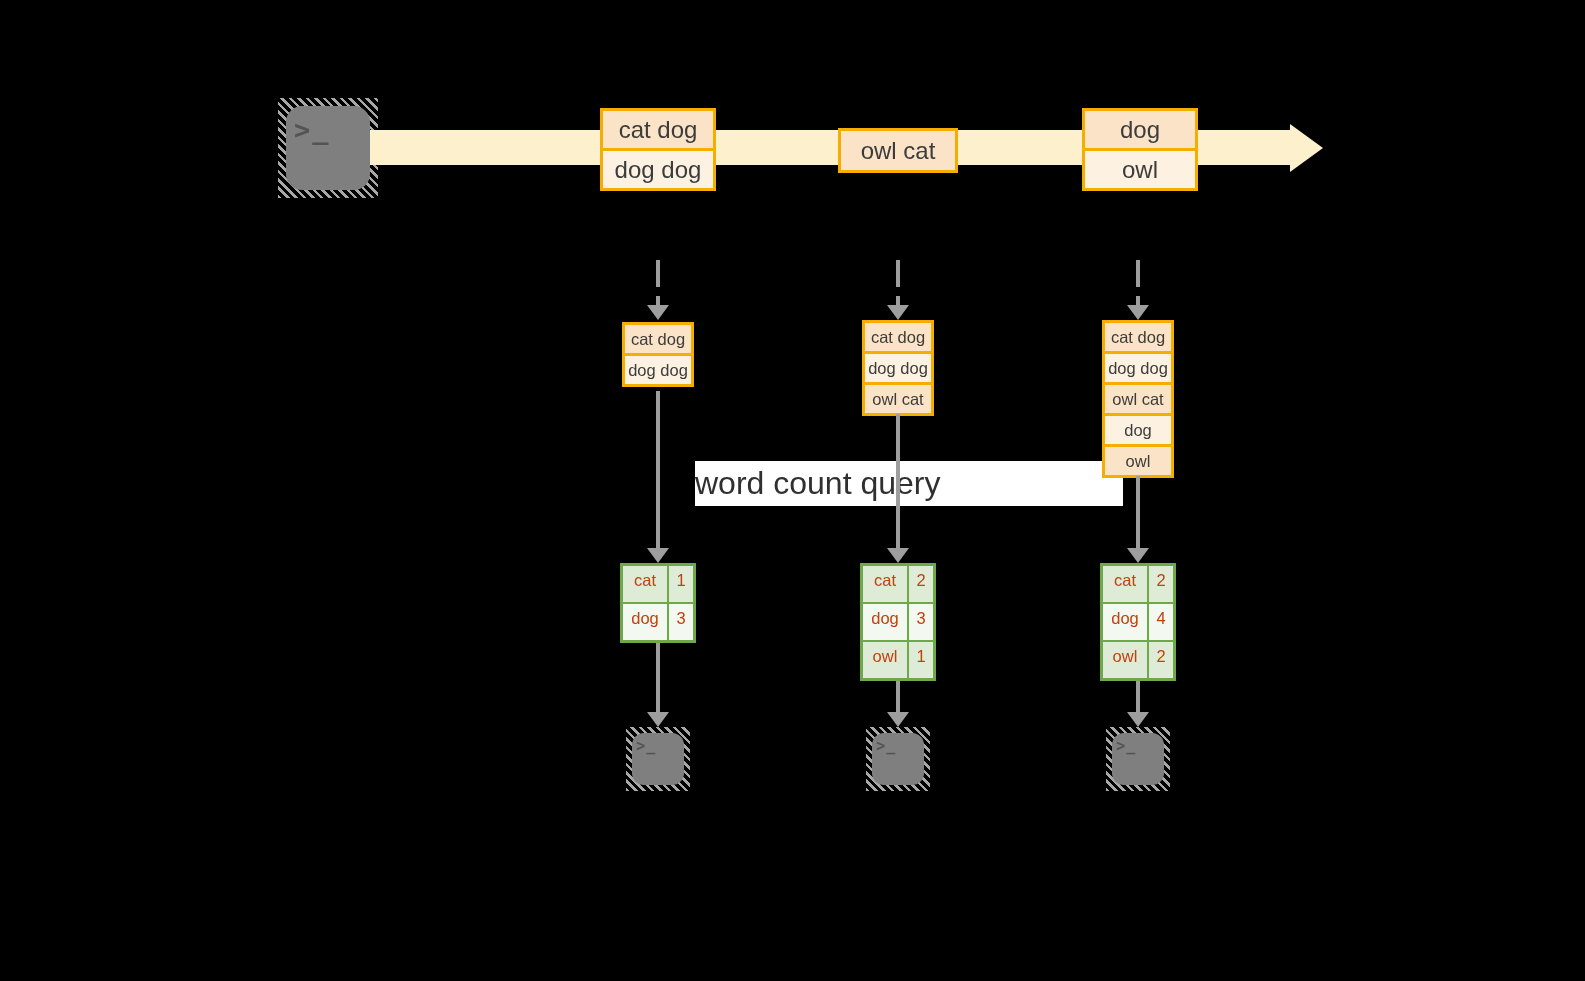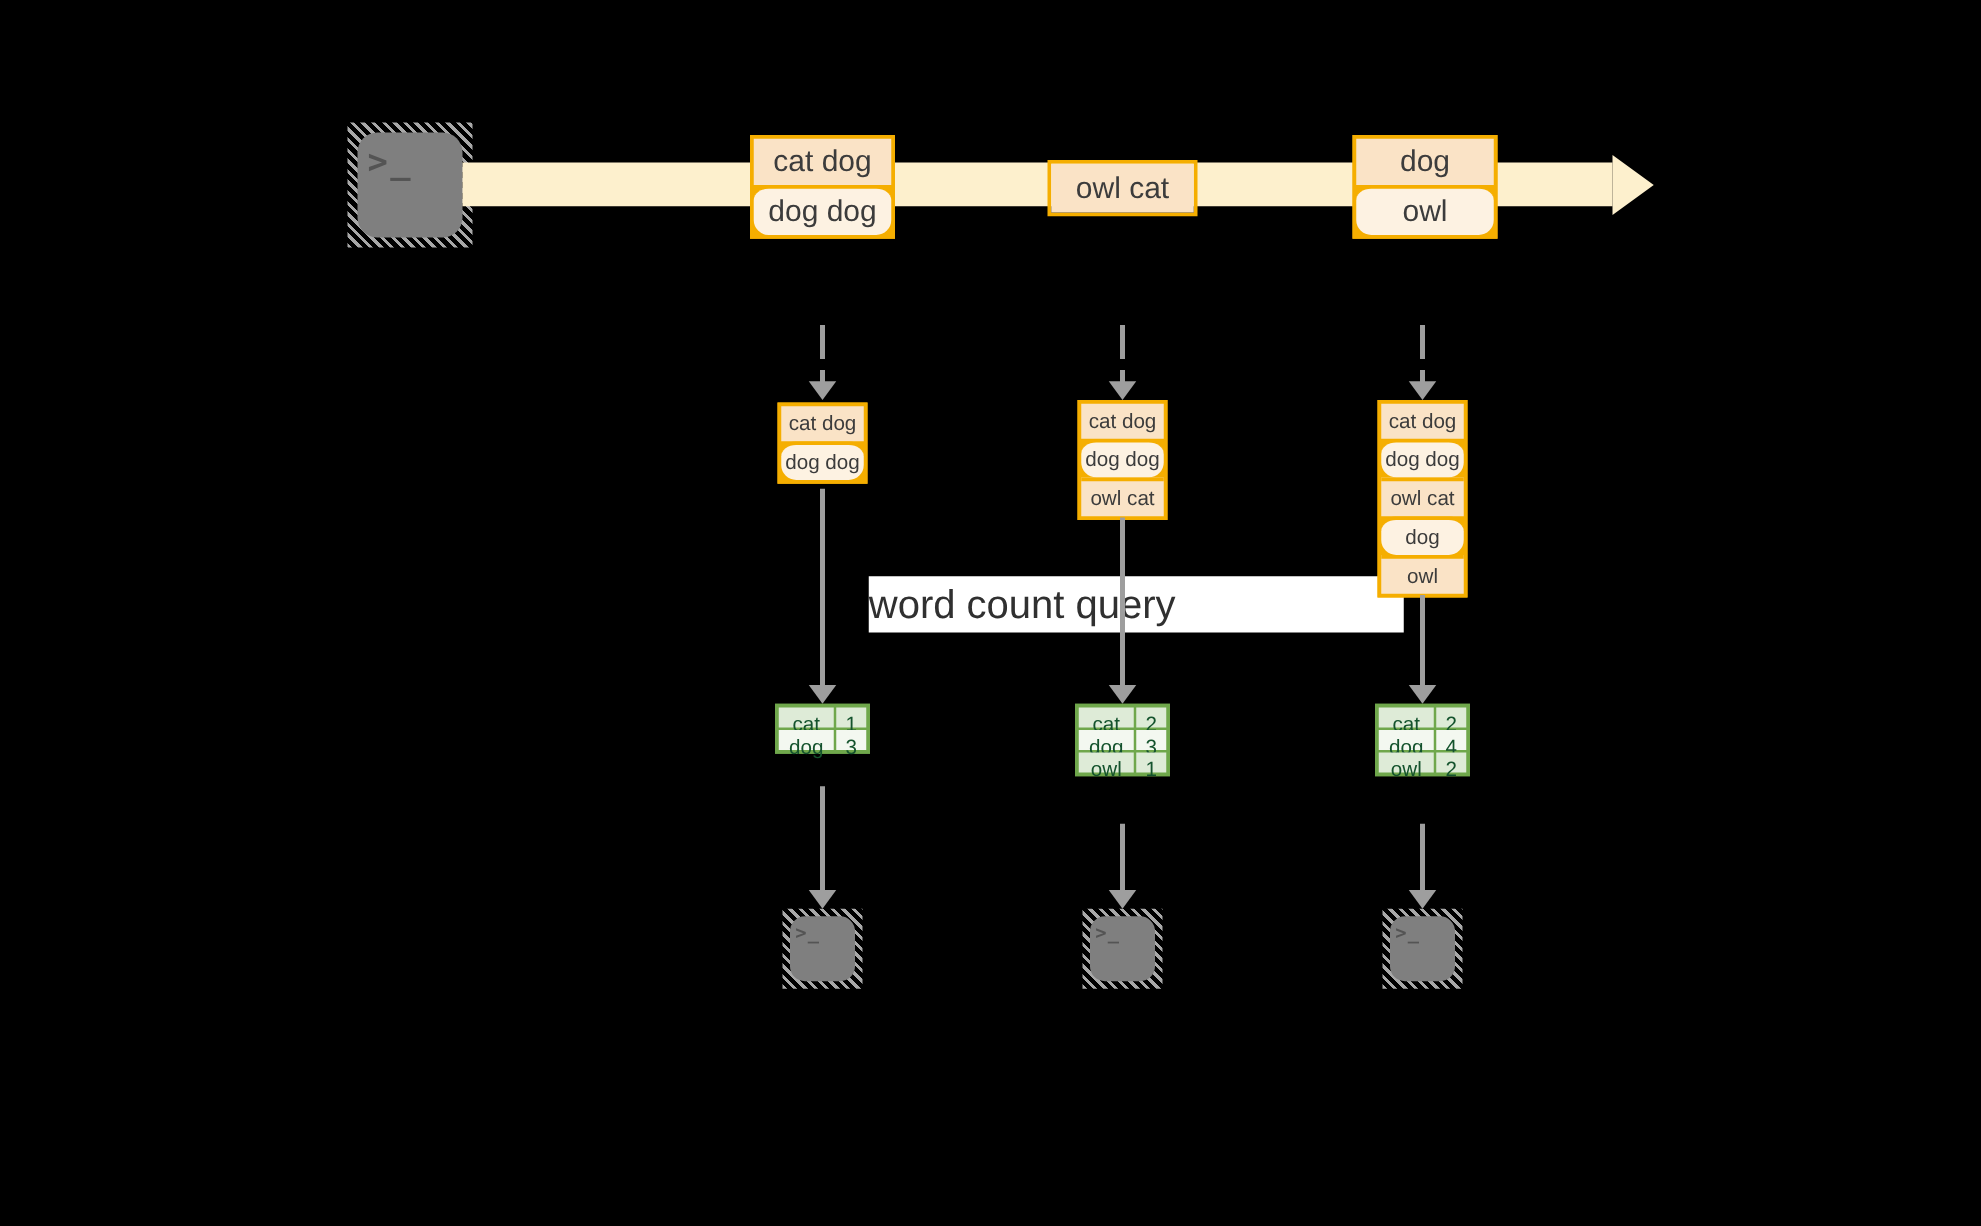--- a/index.html
+++ b/index.html
@@ -20,41 +20,41 @@
   .band{position:absolute;left:370px;top:130px;width:920px;height:35px;background:#fdf0cd;}
   .band-head{position:absolute;left:1290px;top:124px;width:0;height:0;
              border-top:24px solid transparent;border-bottom:24px solid transparent;
              border-left:33px solid #fdf0cd;}
 
   
   .obox{position:absolute;border:3px solid #f5ae00;box-sizing:border-box;background:#f5ae00;}
   .orow{display:block;text-align:center;}
   .orow + .orow{border-top:3px solid #f5ae00;}
   .row-dark{background:#fae3c6;}
-  .row-light{background:#fdf2e2;border-radius:12px;}
+  .row-light{background:#fdf2e2;}
   .big .orow{width:110px;height:37px;line-height:37px;font-size:24px;}
   .big1 .orow{width:114px;height:39px;line-height:39px;font-size:24px;}
   .small .orow{width:66px;height:28px;line-height:28px;font-size:16.5px;}
 
   
   .varrow{position:absolute;width:22px;}
   .varrow .stem{position:absolute;left:9px;top:0;bottom:13px;width:4px;background:#9e9e9e;}
   .varrow .stem-dashed{background:repeating-linear-gradient(to bottom,#9e9e9e 0 27px,transparent 27px 36px);}
   .varrow .head{position:absolute;left:0;bottom:0;width:0;height:0;
                 border-left:11px solid transparent;border-right:11px solid transparent;
                 border-top:15px solid #9e9e9e;}
 
   
   .qlabel{position:absolute;left:695px;top:461px;width:428px;height:45px;background:#ffffff;
           line-height:45px;font-size:32px;color:#303030;z-index:1;}
 
   
   .gtable{position:absolute;display:grid;grid-template-columns:44px 24px;gap:2px;
           background:#6fa74b;border:3px solid #6fa74b;}
-  .gcell{height:16px;line-height:28px;text-align:center;font-size:16.5px;color:#14532d;}
+  .gcell{height:36px;line-height:28px;text-align:center;font-size:16.5px;color:#c2410c;}
   .g-dark{background:#deebd7;}
   .g-light{background:#f3f8f0;}
 
   .z2{z-index:2;}
 </style>
 </head>
 <body>
 
 <div class="canvas">
 

